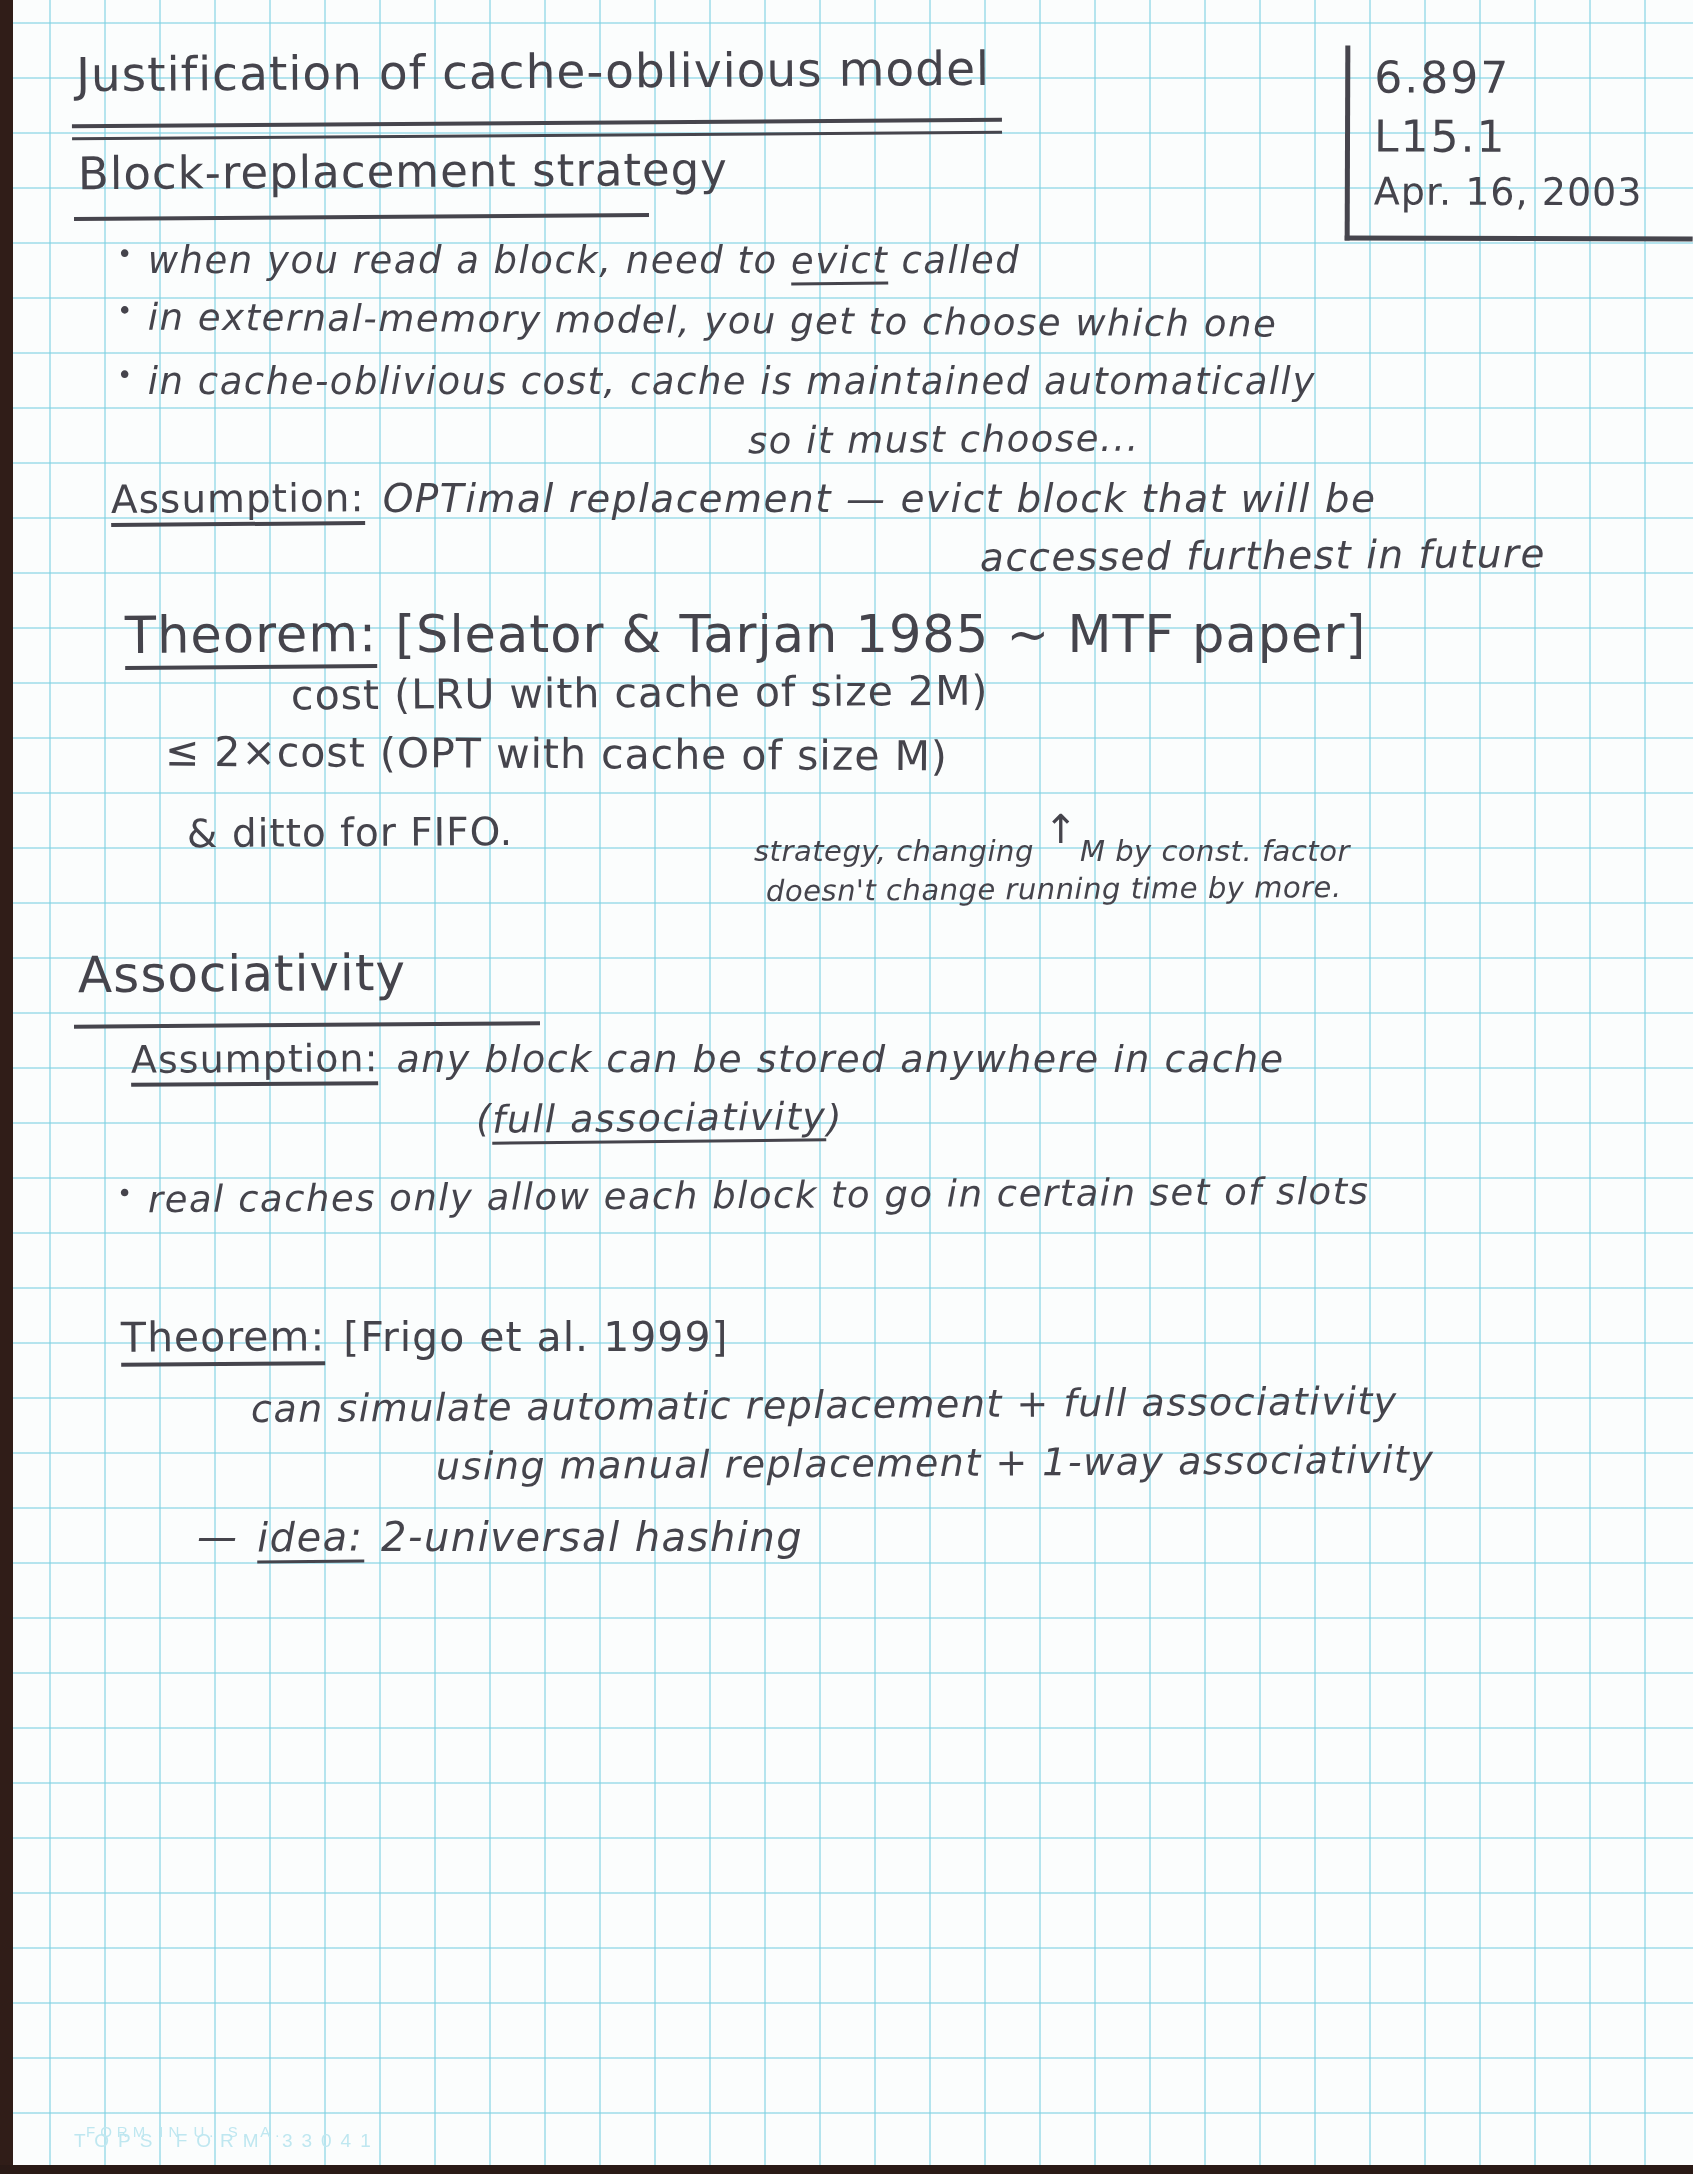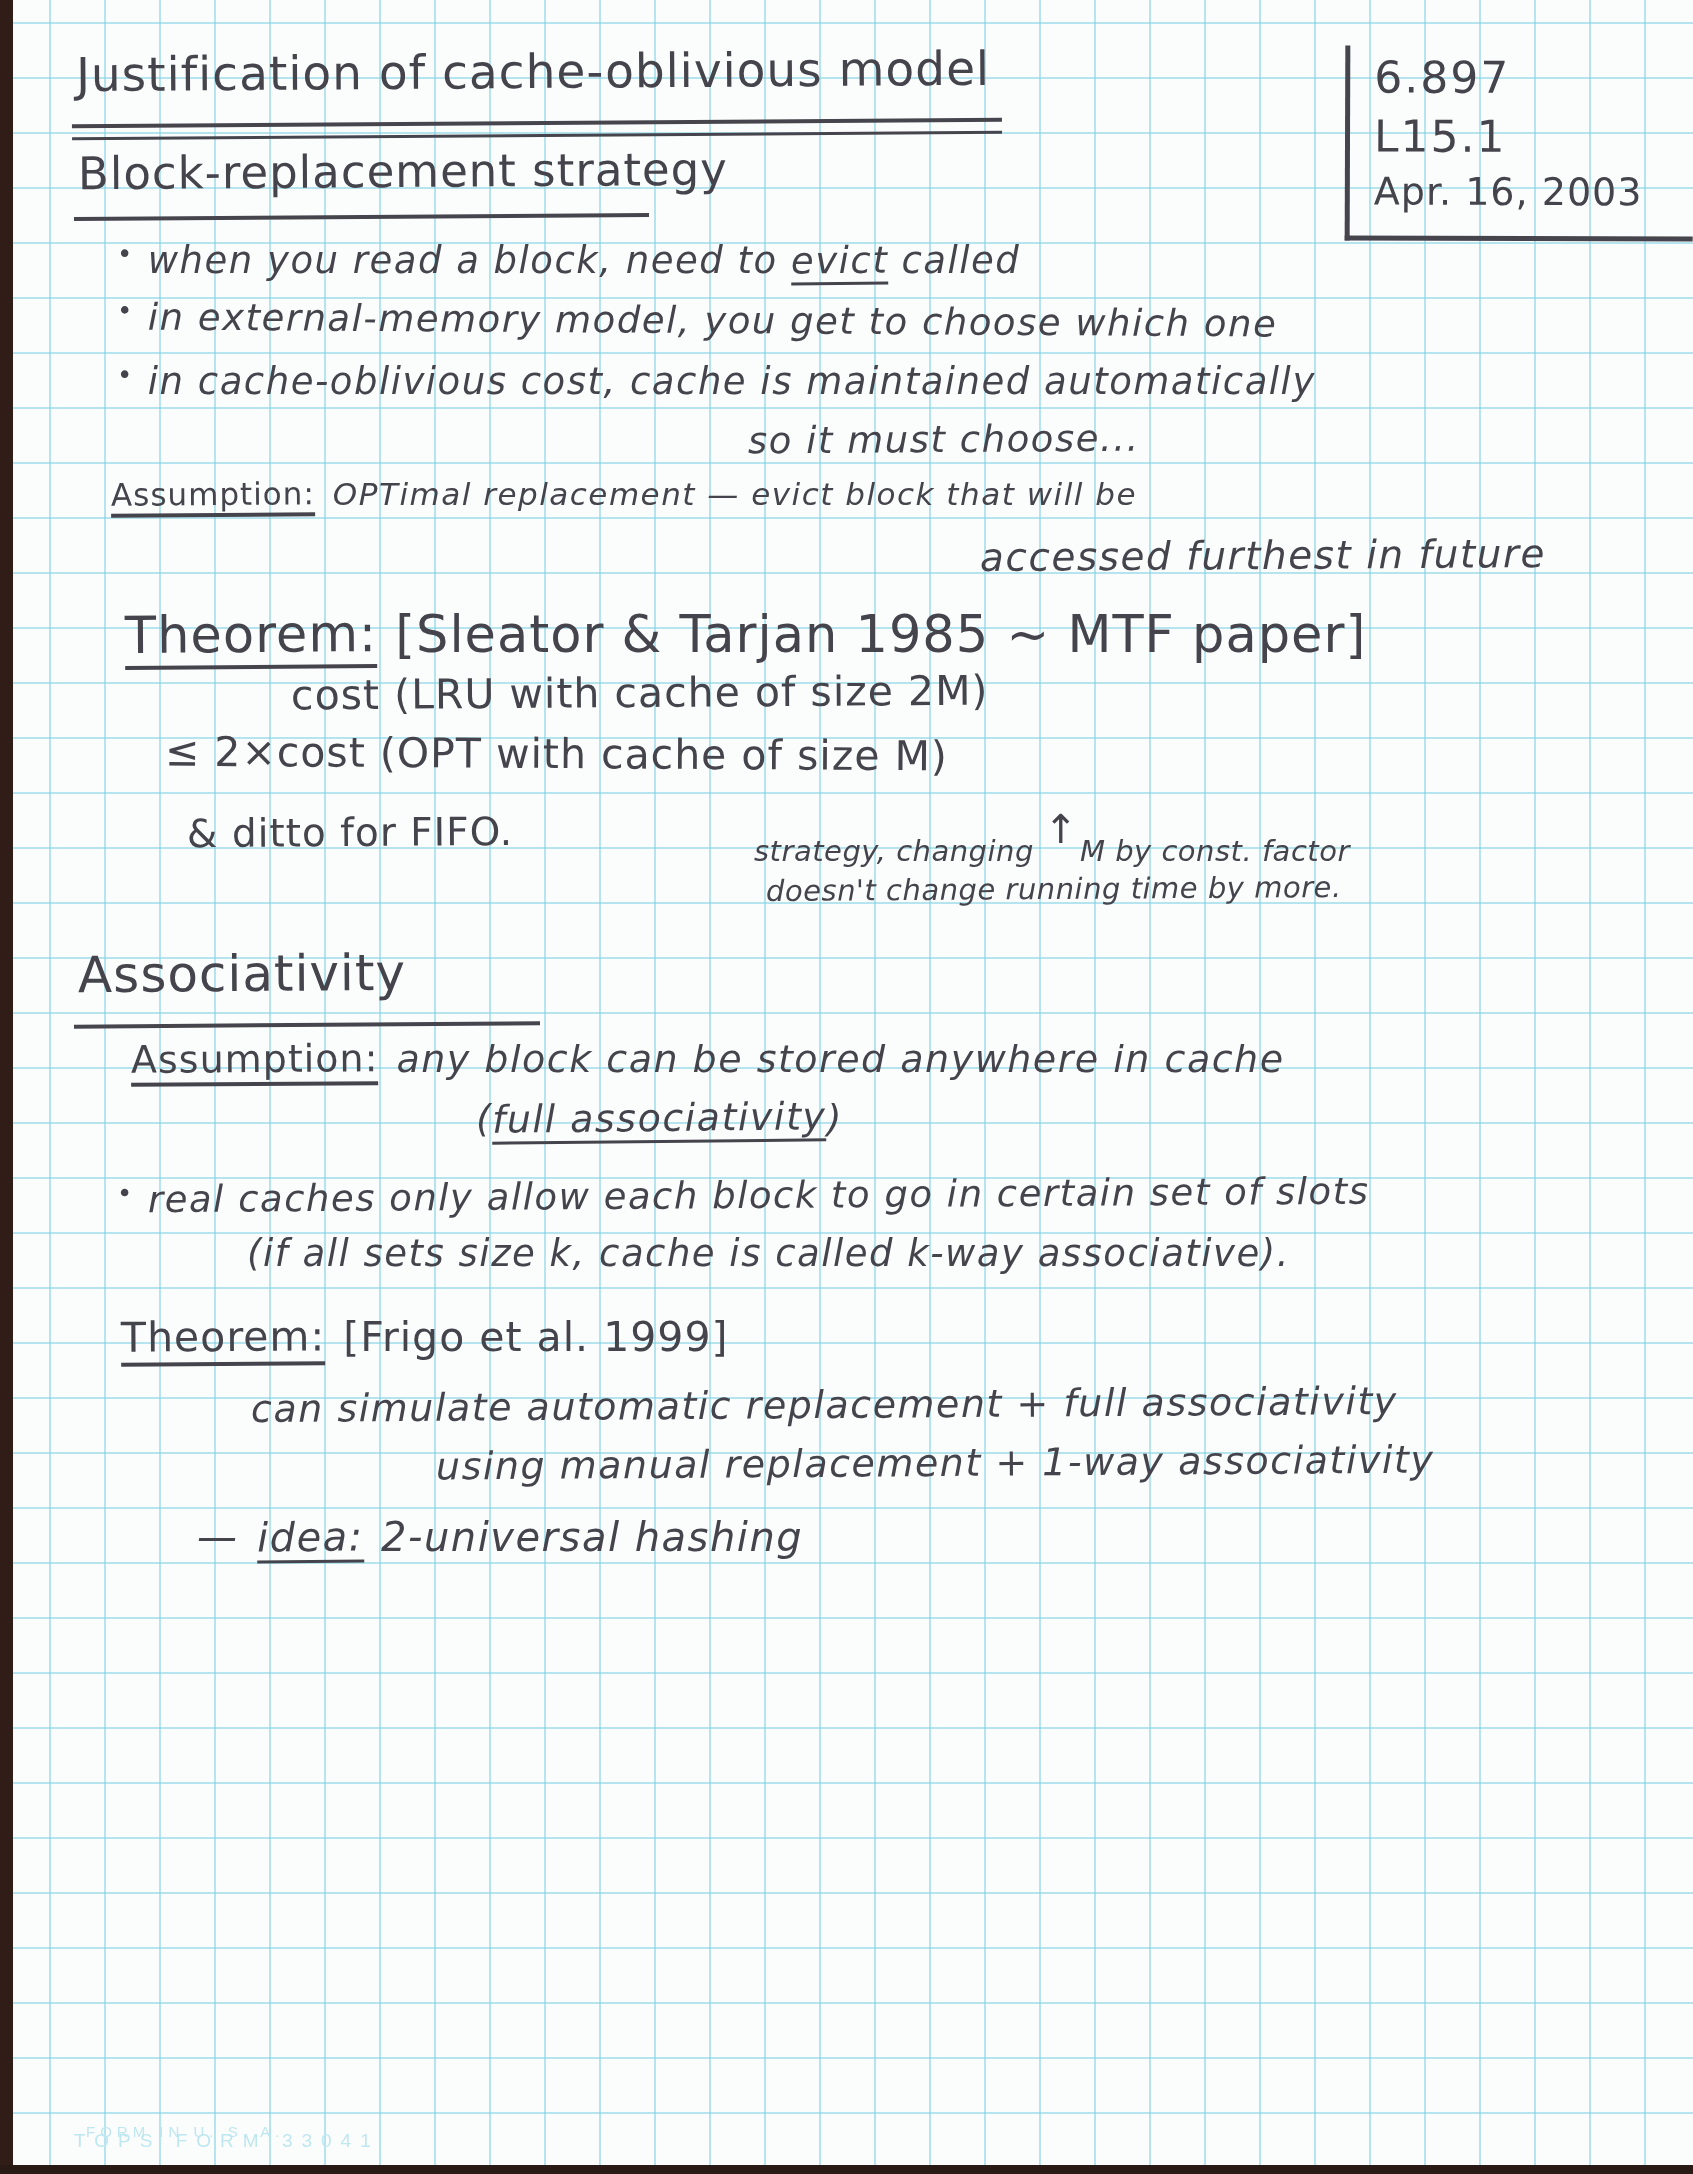--- a/index.html
+++ b/index.html
@@ -93,21 +93,21 @@
 
   <div class="line cursive tilt-r" style="left:117px; top:299px; font-size:37px;">
     <span class="bullet-marker">•</span><span>in external-memory model, you get to choose which one</span>
   </div>
 
   <div class="line cursive" style="left:117px; top:360px; font-size:37px;">
     <span class="bullet-marker">•</span><span>in cache-oblivious cost, cache is maintained automatically</span>
   </div>
   <div class="line cursive tilt-l" style="left:748px; top:418px; font-size:37px;">so it must choose...</div>
 
-  <div class="line" style="left:111px; top:476px; font-size:31px;">
+  <div class="line" style="left:111px; top:476px; font-size:39px;">
     <span class="u print label">Assumption:</span><span class="cursive">OPTimal replacement — evict block that will be</span>
   </div>
   <div class="line cursive tilt-l" style="left:980px; top:533px; font-size:39px;">accessed furthest in future</div>
 
   <div class="line" style="left:125px; top:605px; font-size:51px;">
     <span class="u print label">Theorem:</span><span class="print">[Sleator &amp; Tarjan 1985 ~ MTF paper]</span>
   </div>
   <div class="line print tilt-l" style="left:291px; top:669px; font-size:41px;">cost (LRU with cache of size 2M)</div>
   <div class="line print tilt-r" style="left:165px; top:730px; font-size:41px;">≤ 2×cost (OPT with cache of size M)</div>
   <div class="line print tilt-l" style="left:187px; top:810px; font-size:39px;">&amp; ditto for FIFO.</div>
@@ -123,21 +123,20 @@
   <div class="line" style="left:131px; top:1037px; font-size:38px;">
     <span class="u print label">Assumption:</span><span class="cursive">any block can be stored anywhere in cache</span>
   </div>
   <div class="line cursive" style="left:476px; top:1096px; font-size:38px;">
     <span>(</span><span class="u-thin">full associativity</span><span>)</span>
   </div>
 
   <div class="line cursive tilt-l" style="left:117px; top:1174px; font-size:37px;">
     <span class="bullet-marker">•</span><span>real caches only allow each block to go in certain set of slots</span>
   </div>
-  <div class="line cursive" style="left:247px; top:1232px; font-size:37px;">(if all sets size k, cache is called k-way associative).</div>
 
   <div class="line" style="left:121px; top:1313px; font-size:41px;">
     <span class="u print label">Theorem:</span><span class="print">[Frigo et al. 1999]</span>
   </div>
   <div class="line cursive tilt-l" style="left:251px; top:1383px; font-size:38px;">can simulate automatic replacement + full associativity</div>
   <div class="line cursive tilt-l" style="left:436px; top:1441px; font-size:38px;">using manual replacement + 1-way associativity</div>
 
   <div class="line cursive" style="left:197px; top:1514px; font-size:40px;">
     <span class="label">—</span><span class="u-thin label">idea:</span><span>2-universal hashing</span>
   </div>

